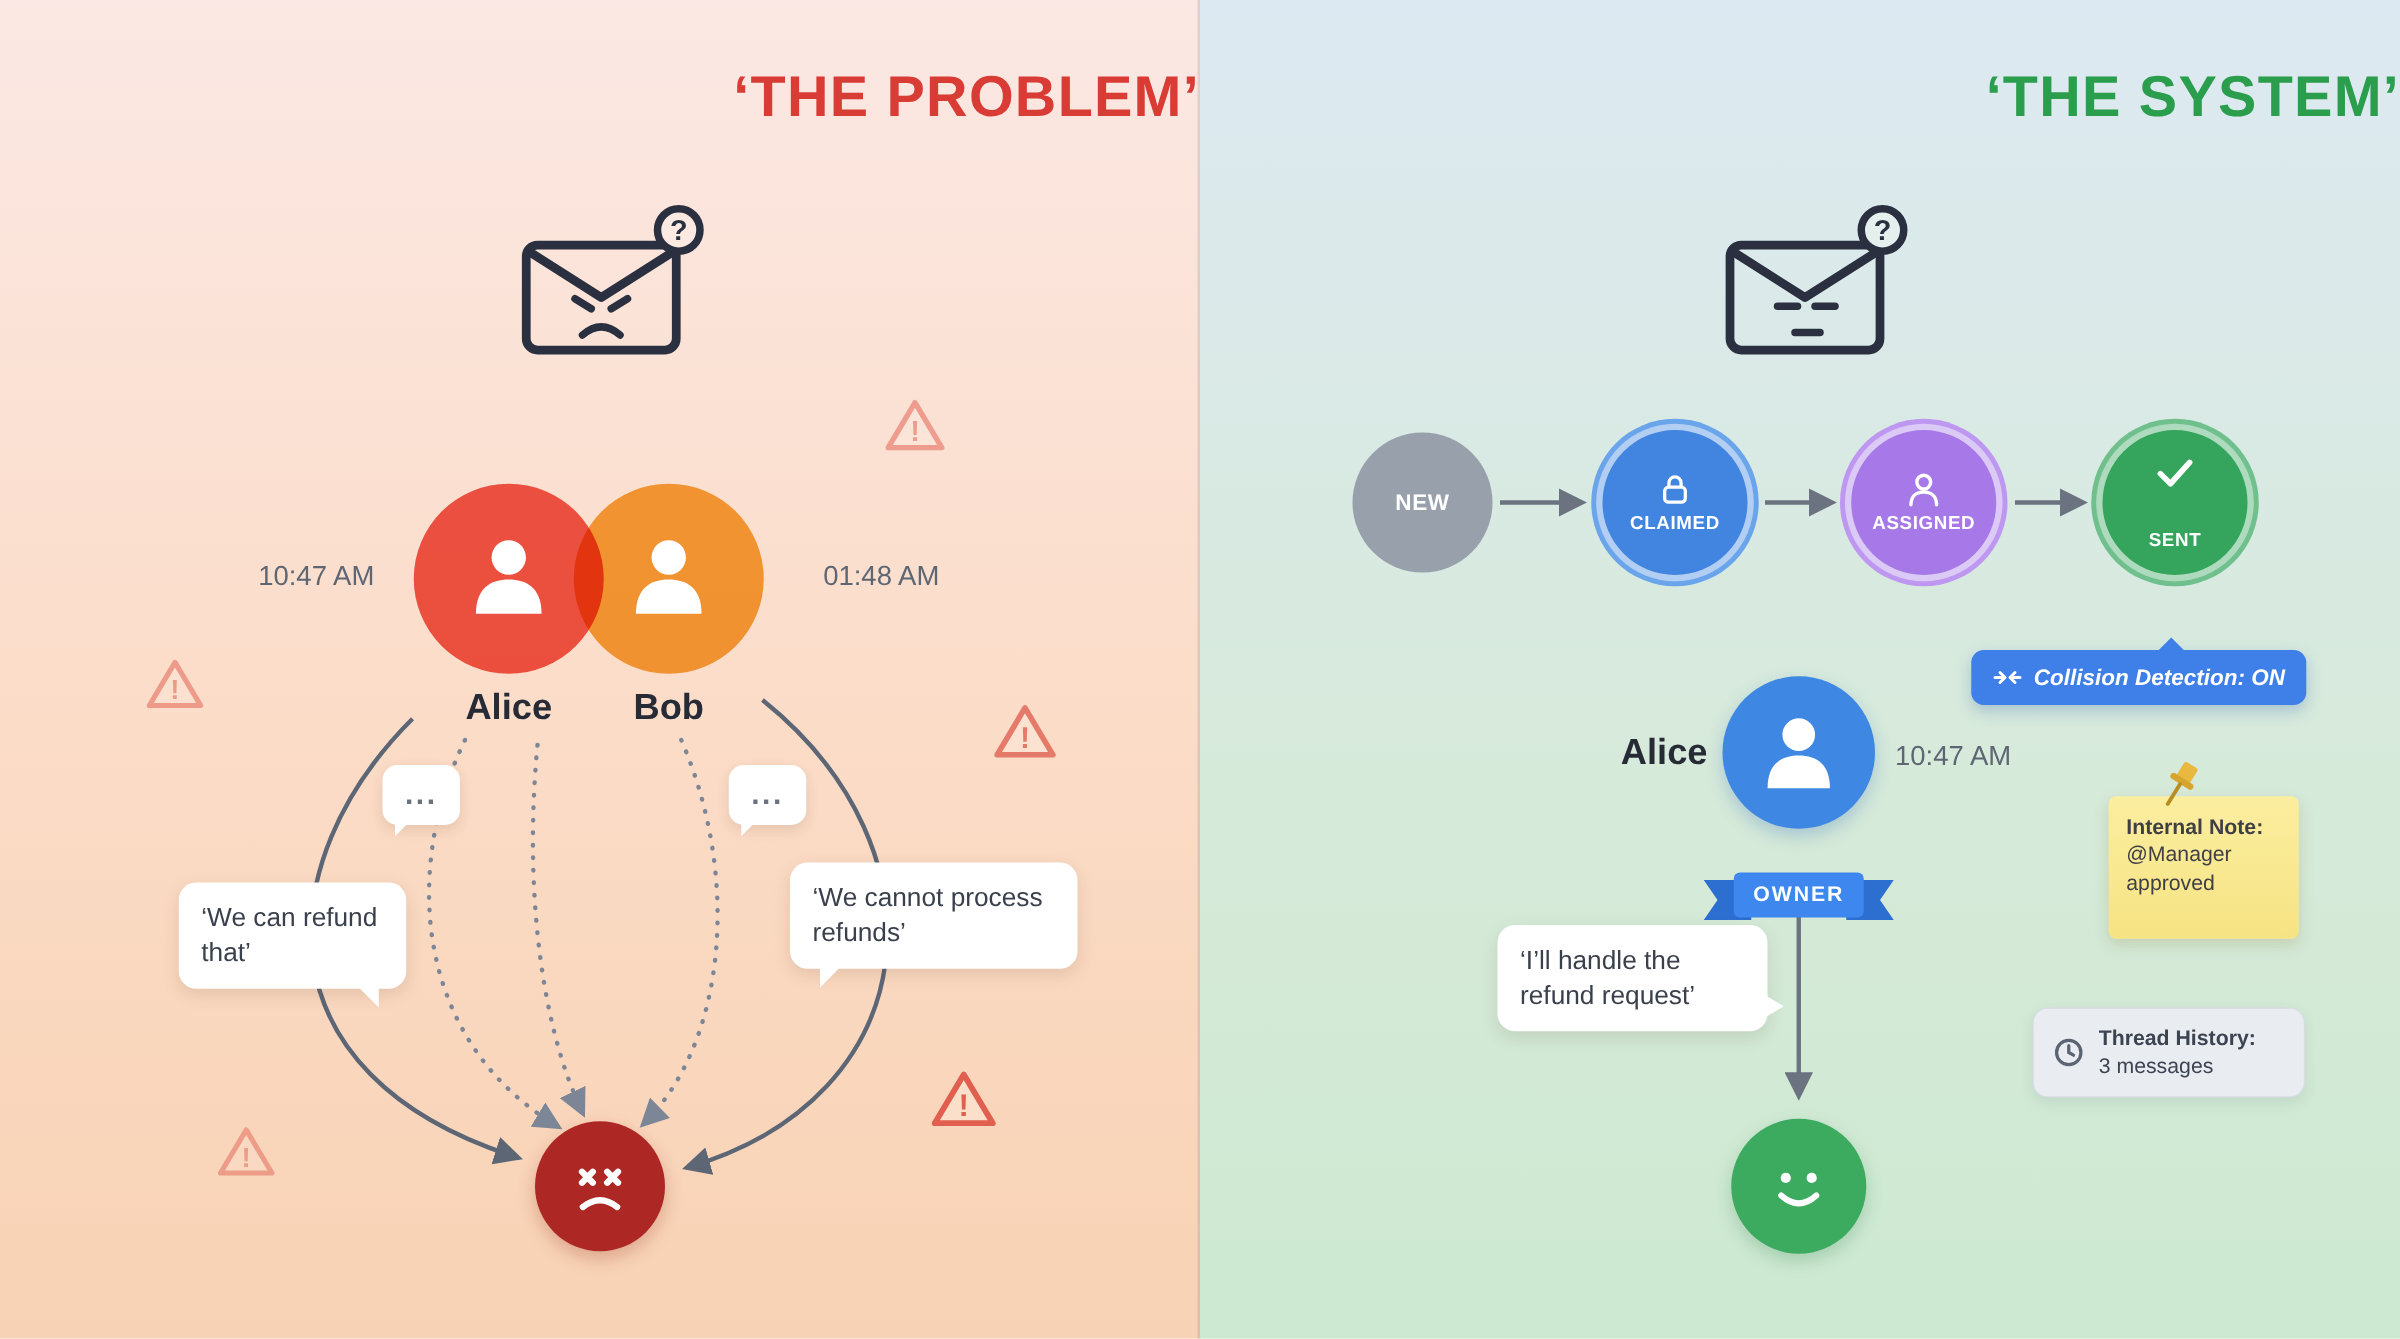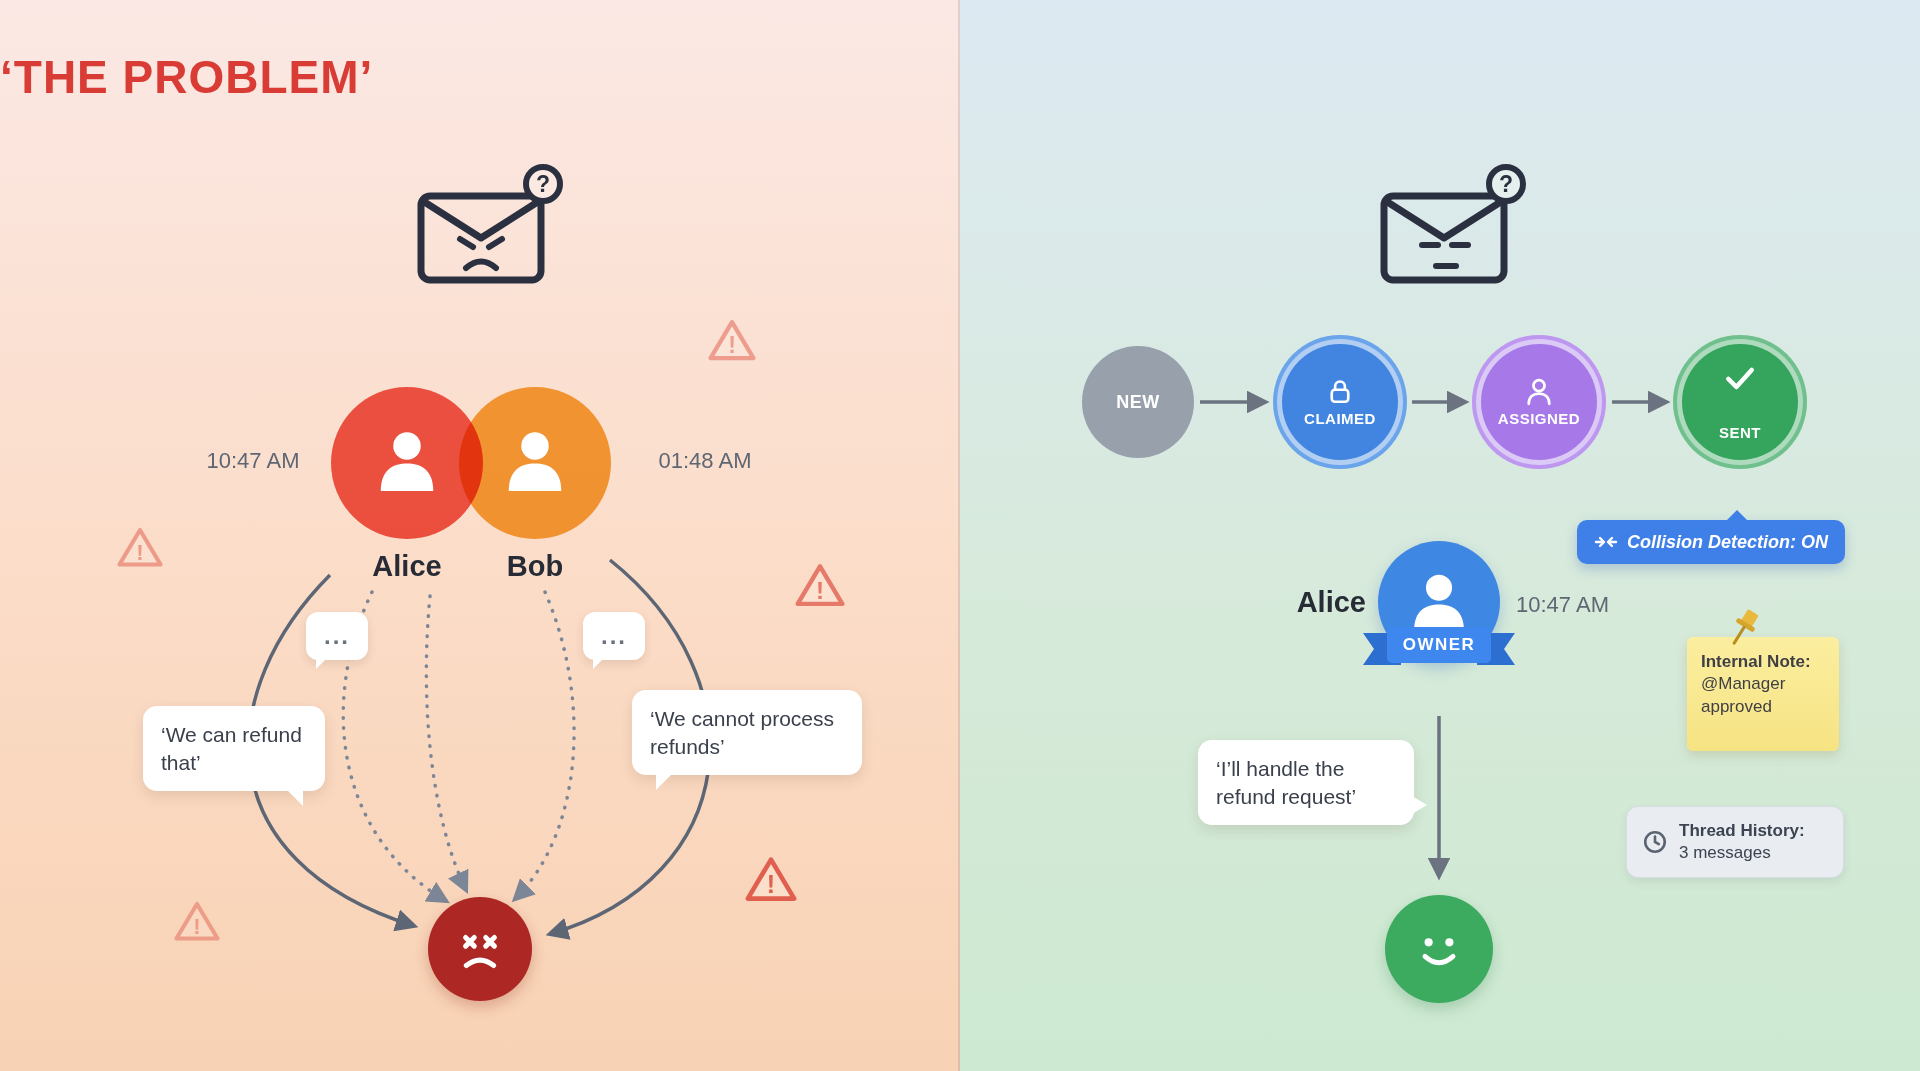--- a/index.html
+++ b/index.html
@@ -7,21 +7,21 @@
               font-family:"Liberation Sans", sans-serif; }
   .root { position:relative; width:1920px; height:1071px; }
 
   
   .panel { position:absolute; top:0; width:960px; height:1071px; overflow:hidden; }
   .panel.left  { left:0;   background:linear-gradient(180deg,#fbe8e4 0%,#fbdcc7 55%,#f8d2b4 100%); }
   .panel.right { left:960px; background:linear-gradient(180deg,#dde9f2 0%,#d6ead9 60%,#cde9d1 100%); }
   .divider { position:absolute; left:958px; top:0; width:3px; height:1071px;
              background:rgba(100,100,115,.18); }
 
-  .title { position:absolute; top:50px; left:0; width:100%; text-align:left;
+  .title { position:absolute; top:50px; left:0; width:100%; text-align:right;
            font-size:46px; font-weight:800; letter-spacing:1px; }
   .title.problem { color:#d93b35; }
   .title.system  { color:#2b9e4d; }
 
   svg { display:block; }
   .abs { position:absolute; }
 
   
   .venn { position:absolute; width:152px; height:152px; border-radius:50%;
           mix-blend-mode:multiply; }
@@ -84,21 +84,21 @@
                border-bottom:10px solid #3f7fe8; }
 
   
   .avatar { position:absolute; left:418px; top:541px; width:122px; height:122px;
             border-radius:50%; background:#3e87e2; display:flex; align-items:center;
             justify-content:center; box-shadow:0 6px 14px rgba(30,90,190,.25); }
   .owner-name { position:absolute; left:230px; top:586px; width:176px; text-align:right;
                 font-size:29px; font-weight:600; color:#262b36; }
   .owner-time { position:absolute; left:556px; top:592px; width:200px;
                 font-size:22px; color:#5f6673; }
-  .ribbon { position:absolute; left:399px; top:620px; width:160px; height:50px; }
+  .ribbon { position:absolute; left:399px; top:691px; width:160px; height:50px; }
   .ribbon .txt { position:absolute; left:0; top:15px; width:100%; text-align:center;
                  color:#fff; font-size:17px; font-weight:700; letter-spacing:1.5px; }
 
   
   .note { position:absolute; left:727px; top:637px; width:152px; min-height:114px;
           background:linear-gradient(180deg,#fbee9f,#f6e383); border-radius:6px;
           padding:14px 14px 12px; box-shadow:0 5px 12px rgba(120,90,20,.18);
           font-size:17px; line-height:1.32; color:#3f3f46; }
   .note .nt { font-weight:700; }
   .pin { position:absolute; left:762px; top:604px; width:42px; height:50px; }
@@ -216,20 +216,21 @@
         <path d="M58 34 L70 46 M70 34 L58 46" stroke="#fff" stroke-width="7" stroke-linecap="round"></path>
         <path d="M31 73 Q50 58 69 73" fill="none" stroke="#fff" stroke-width="7" stroke-linecap="round"></path>
       </svg>
     </div>
   </div>
 
   <div class="divider"></div>
 
   <div class="panel right">
 
+    <div class="title system">‘THE SYSTEM’</div>
 
     <svg class="abs" style="left:408px; top:162px;" width="160" height="132" viewBox="0 0 160 132">
       <rect x="16" y="34" width="120" height="84" rx="9" fill="none" stroke="#2a3040" stroke-width="7"></rect>
       <path d="M21 41 L76 76 L131 41" fill="none" stroke="#2a3040" stroke-width="7" stroke-linejoin="round" stroke-linecap="round"></path>
       <path d="M54 83 H70" stroke="#2a3040" stroke-width="6" stroke-linecap="round"></path>
       <path d="M84 83 H100" stroke="#2a3040" stroke-width="6" stroke-linecap="round"></path>
       <path d="M68 104 H88" stroke="#2a3040" stroke-width="6" stroke-linecap="round"></path>
       <circle cx="138" cy="22" r="17" fill="#e4efee" stroke="#2a3040" stroke-width="6"></circle>
       <text x="138" y="30" text-anchor="middle" font-size="23" font-weight="bold" fill="#2a3040">?</text>
     </svg>

